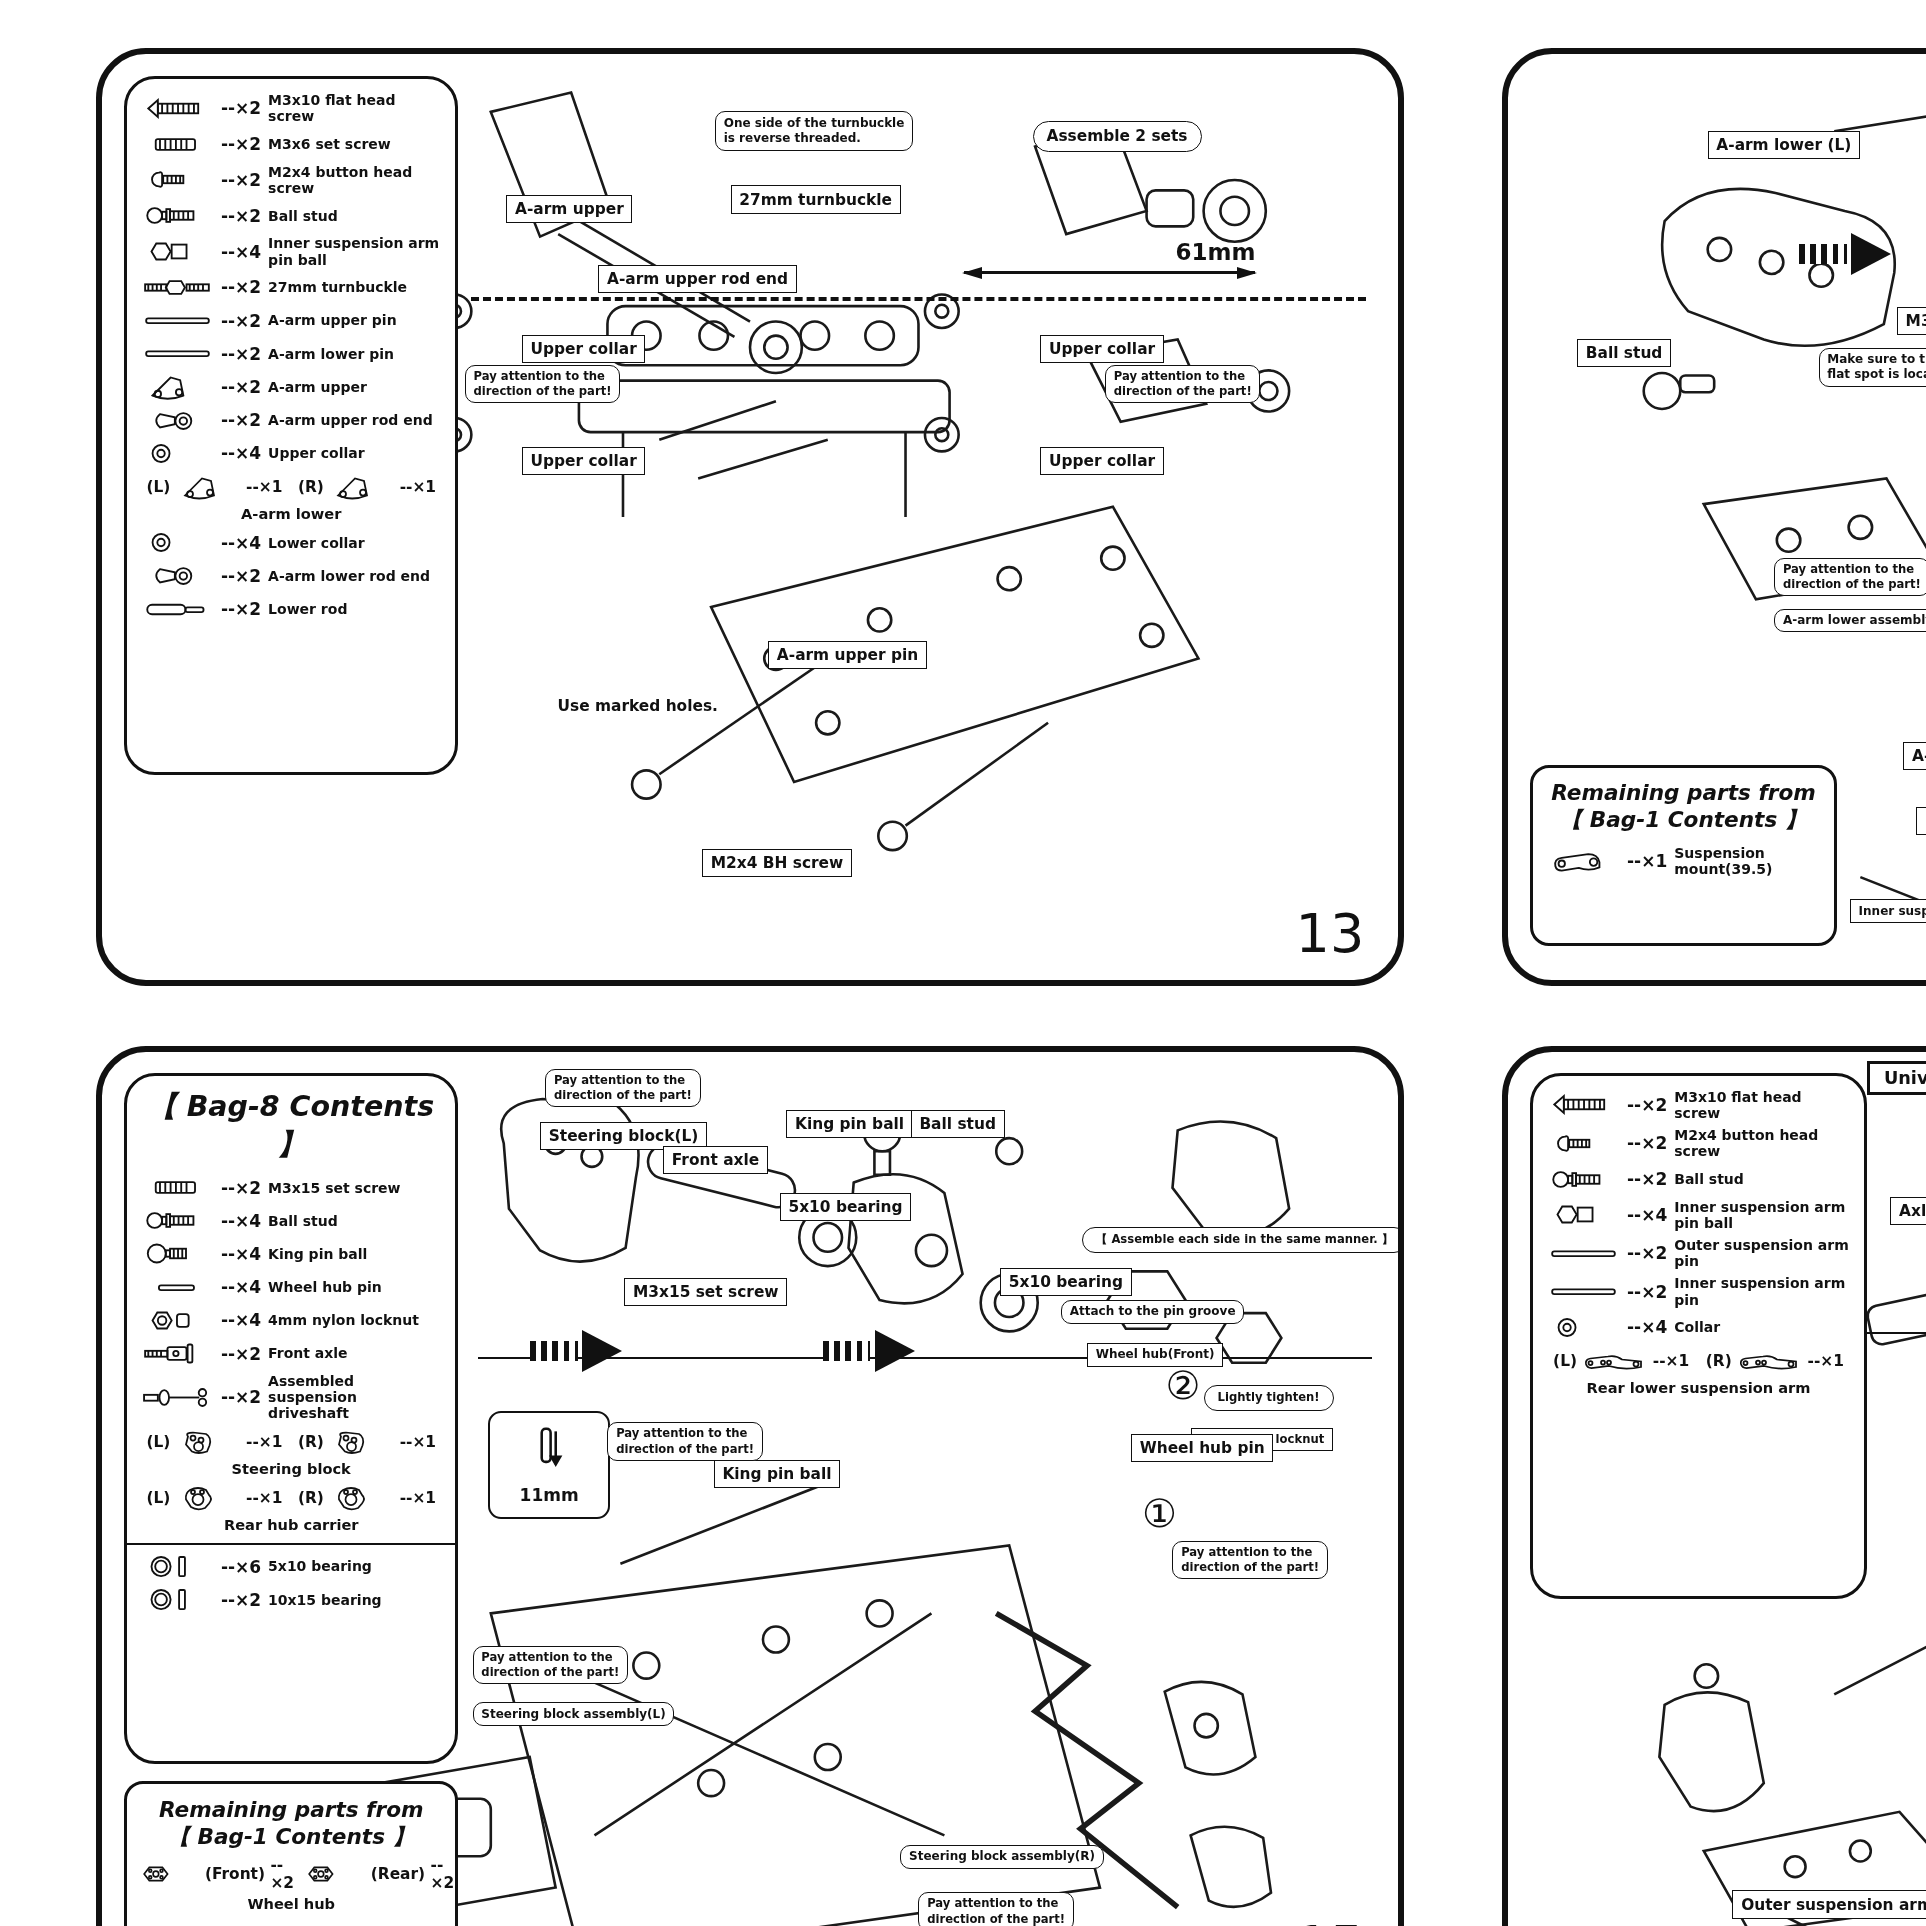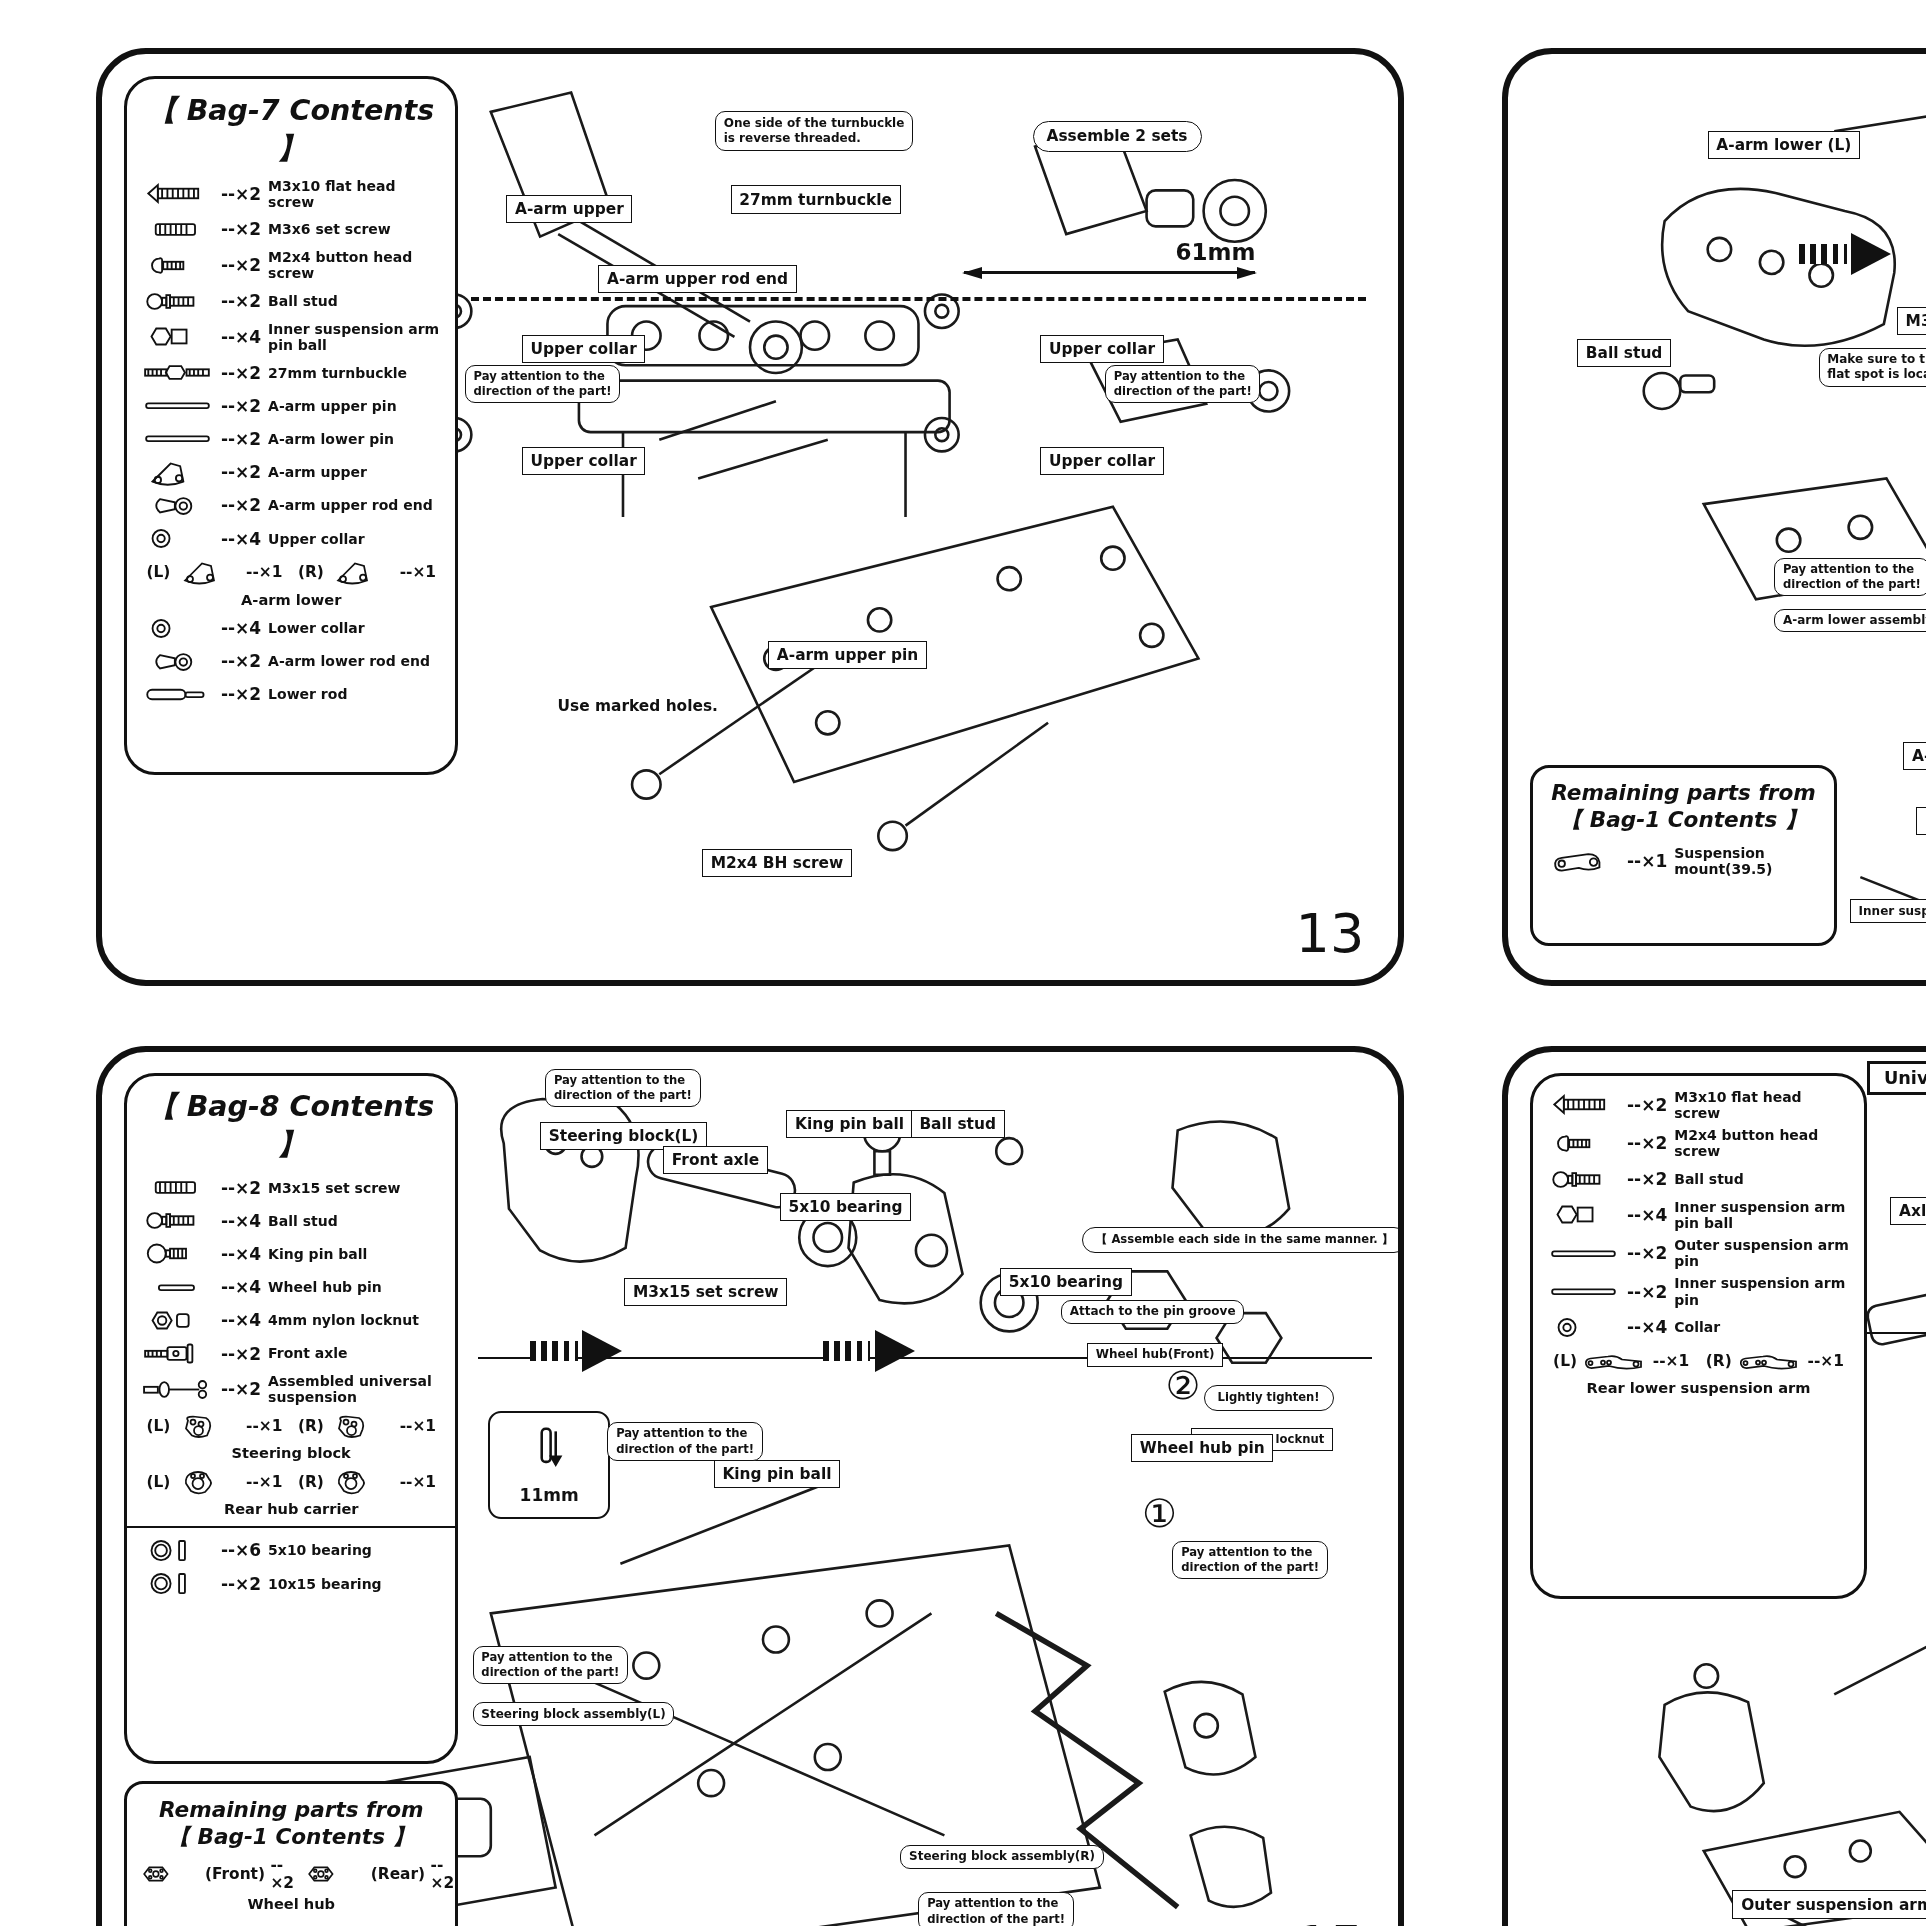--- a/index.html
+++ b/index.html
@@ -280,21 +280,20 @@
         <circle cx="560" cy="520" r="9"></circle>
       <line x1="430" y1="560" x2="560" y2="470"></line>
         <circle cx="420" cy="568" r="11"></circle>
       <line x1="620" y1="600" x2="730" y2="520"></line>
         <circle cx="610" cy="608" r="11"></circle>
       <path d="M430 300 L520 270 M460 330 L560 300"></path>
     </g>
   </svg>
 
   <div class="pbox" style="left:1.7%; top:2.4%; width:25.8%; height:75.5%;">
-    <div class="pbtitle">【 Bag-7 Contents 】</div>
     <div class="prow">
         <span class="picon">
           <svg viewBox="0 0 180 70" width="69" height="27">
             <use href="#i-fhs"></use>
           </svg>
         </span>
         <span class="pqty">--×2</span>
         <span class="pname">M3x10 flat head screw</span>
       </div>
     <div class="prow">
@@ -625,21 +624,21 @@
         <span class="pqty">--×2</span>
         <span class="pname">Front axle</span>
       </div>
     <div class="prow">
         <span class="picon">
           <svg viewBox="0 0 180 70" width="69" height="27">
             <use href="#i-shaft"></use>
           </svg>
         </span>
         <span class="pqty">--×2</span>
-        <span class="pname">Assembled universal suspension</span>
+        <span class="pname">Assembled suspension driveshaft</span>
       </div>
     <div class="lrrow">
       <span class="lrcell">
           <span>(L)</span>
           <svg viewBox="0 0 170 78" width="65" height="30">
             <use href="#i-block"></use>
           </svg>
           <span>--×1</span>
         </span>
       <span class="lrcell">

